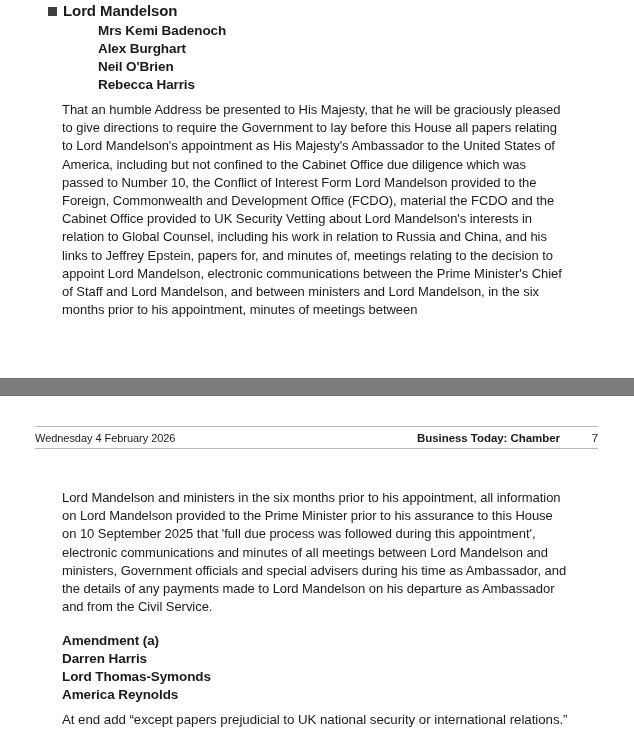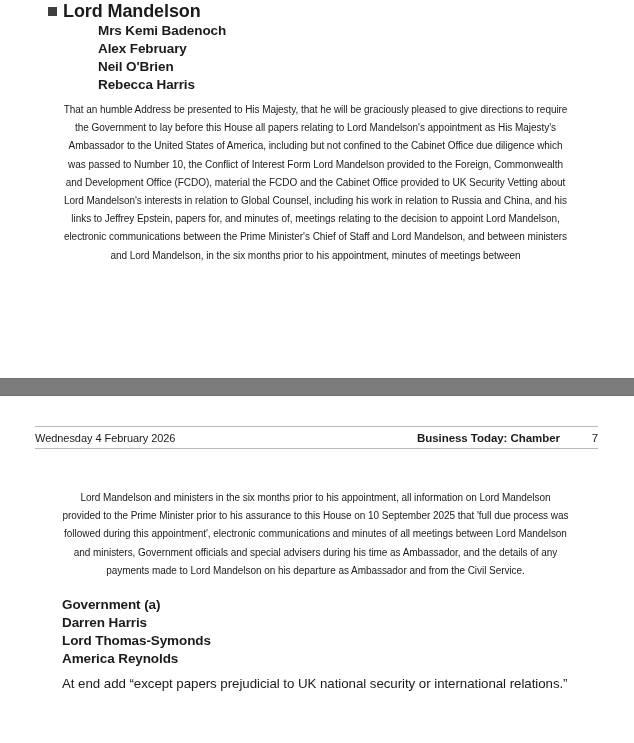--- a/index.html
+++ b/index.html
@@ -36,44 +36,44 @@
   }
   .square-bullet {
     width: 9px;
     height: 9px;
     background: #3f3f3f;
     margin-top: 5px;
     margin-right: 6px;
     flex: 0 0 auto;
   }
   .motion-title {
-    font-size: 18px;
+    font-size: 15px;
     font-weight: bold;
     line-height: 18px;
     letter-spacing: -0.1px;
   }
 
   .sponsor-list {
     margin-left: 98px;
     margin-top: 2px;
   }
   .sponsor {
     font-size: 13.5px;
     font-weight: bold;
     line-height: 18px;
     letter-spacing: -0.1px;
   }
 
   .body-para {
     margin-left: 62px;
     margin-right: 65px;
     margin-top: 7px;
-    font-size: 10px;
+    font-size: 13px;
     line-height: 18.2px;
-    text-align: center;
+    text-align: left;
     letter-spacing: -0.05px;
   }
 
   
   .page-gap {
     height: 18px;
     background: #7c7c7c;
     border-top: 1px solid #6f6f6f;
     border-bottom: 1px solid #6f6f6f;
     box-sizing: border-box;
@@ -129,21 +129,21 @@
 
 <div class="page" id="page-one">
 
   <div class="motion-title-row">
     <span class="square-bullet"></span>
     <span class="motion-title">Lord Mandelson</span>
   </div>
 
   <div class="sponsor-list">
     <div class="sponsor">Mrs Kemi Badenoch</div>
-    <div class="sponsor">Alex February</div>
+    <div class="sponsor">Alex Burghart</div>
     <div class="sponsor">Neil O'Brien</div>
     <div class="sponsor">Rebecca Harris</div>
   </div>
 
   <p class="body-para">That an humble Address be presented to His Majesty, that he will be graciously pleased to give directions to require the Government to lay before this House all papers relating to Lord Mandelson's appointment as His Majesty's Ambassador to the United States of America, including but not confined to the Cabinet Office due diligence which was passed to Number 10, the Conflict of Interest Form Lord Mandelson provided to the Foreign, Commonwealth and Development Office (FCDO), material the FCDO and the Cabinet Office provided to UK Security Vetting about Lord Mandelson's interests in relation to Global Counsel, including his work in relation to Russia and China, and his links to Jeffrey Epstein, papers for, and minutes of, meetings relating to the decision to appoint Lord Mandelson, electronic communications between the Prime Minister's Chief of Staff and Lord Mandelson, and between ministers and Lord Mandelson, in the six months prior to his appointment, minutes of meetings between</p>
 
 </div>
 
 <div class="page-gap"></div>
 
@@ -154,21 +154,21 @@
     <span class="rh-spacer"></span>
     <span class="rh-title">Business Today: Chamber</span>
     <span class="rh-pageno">7</span>
   </div>
 
   <div class="page-two-body">
 
     <p class="body-para">Lord Mandelson and ministers in the six months prior to his appointment, all information on Lord Mandelson provided to the Prime Minister prior to his assurance to this House on 10 September 2025 that 'full due process was followed during this appointment', electronic communications and minutes of all meetings between Lord Mandelson and ministers, Government officials and special advisers during his time as Ambassador, and the details of any payments made to Lord Mandelson on his departure as Ambassador and from the Civil Service.</p>
 
     <div class="amendment-block">
-      <div class="amendment-heading">Government (a)</div>
+      <div class="amendment-heading">Amendment (a)</div>
       <div class="amendment-heading">Darren Harris</div>
       <div class="amendment-heading">Lord Thomas-Symonds</div>
       <div class="amendment-heading">America Reynolds</div>
     </div>
 
     <p class="amendment-text">At end add “except papers prejudicial to UK national security or international relations.”</p>
 
   </div>
 
 </div>

